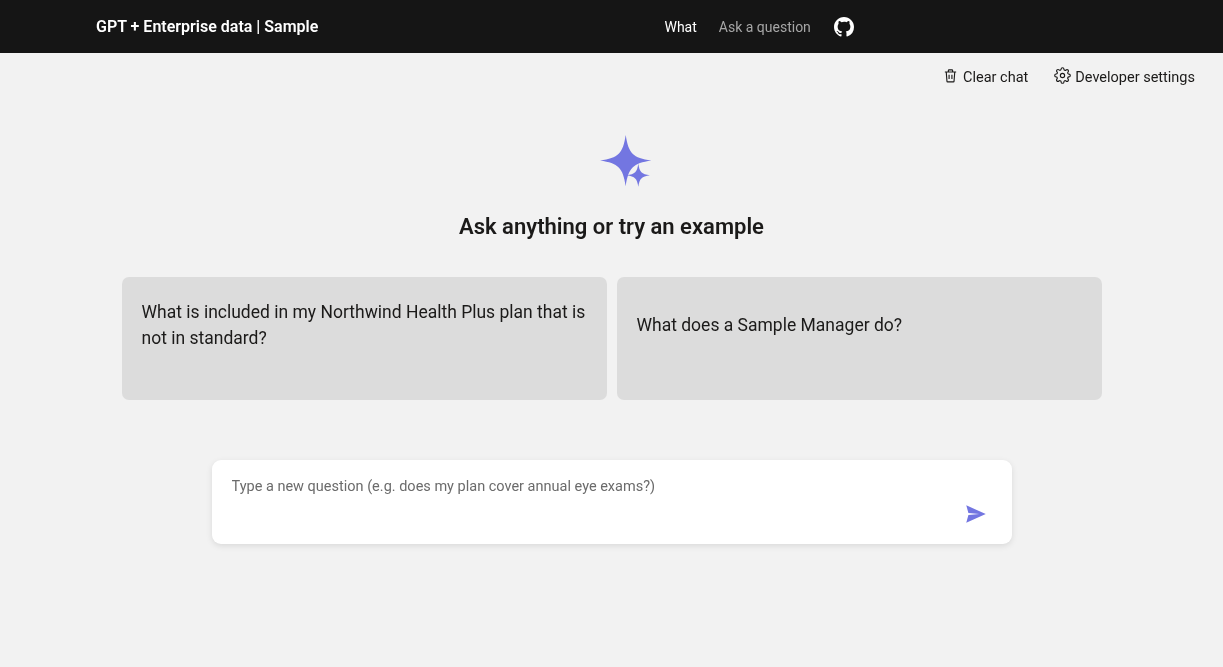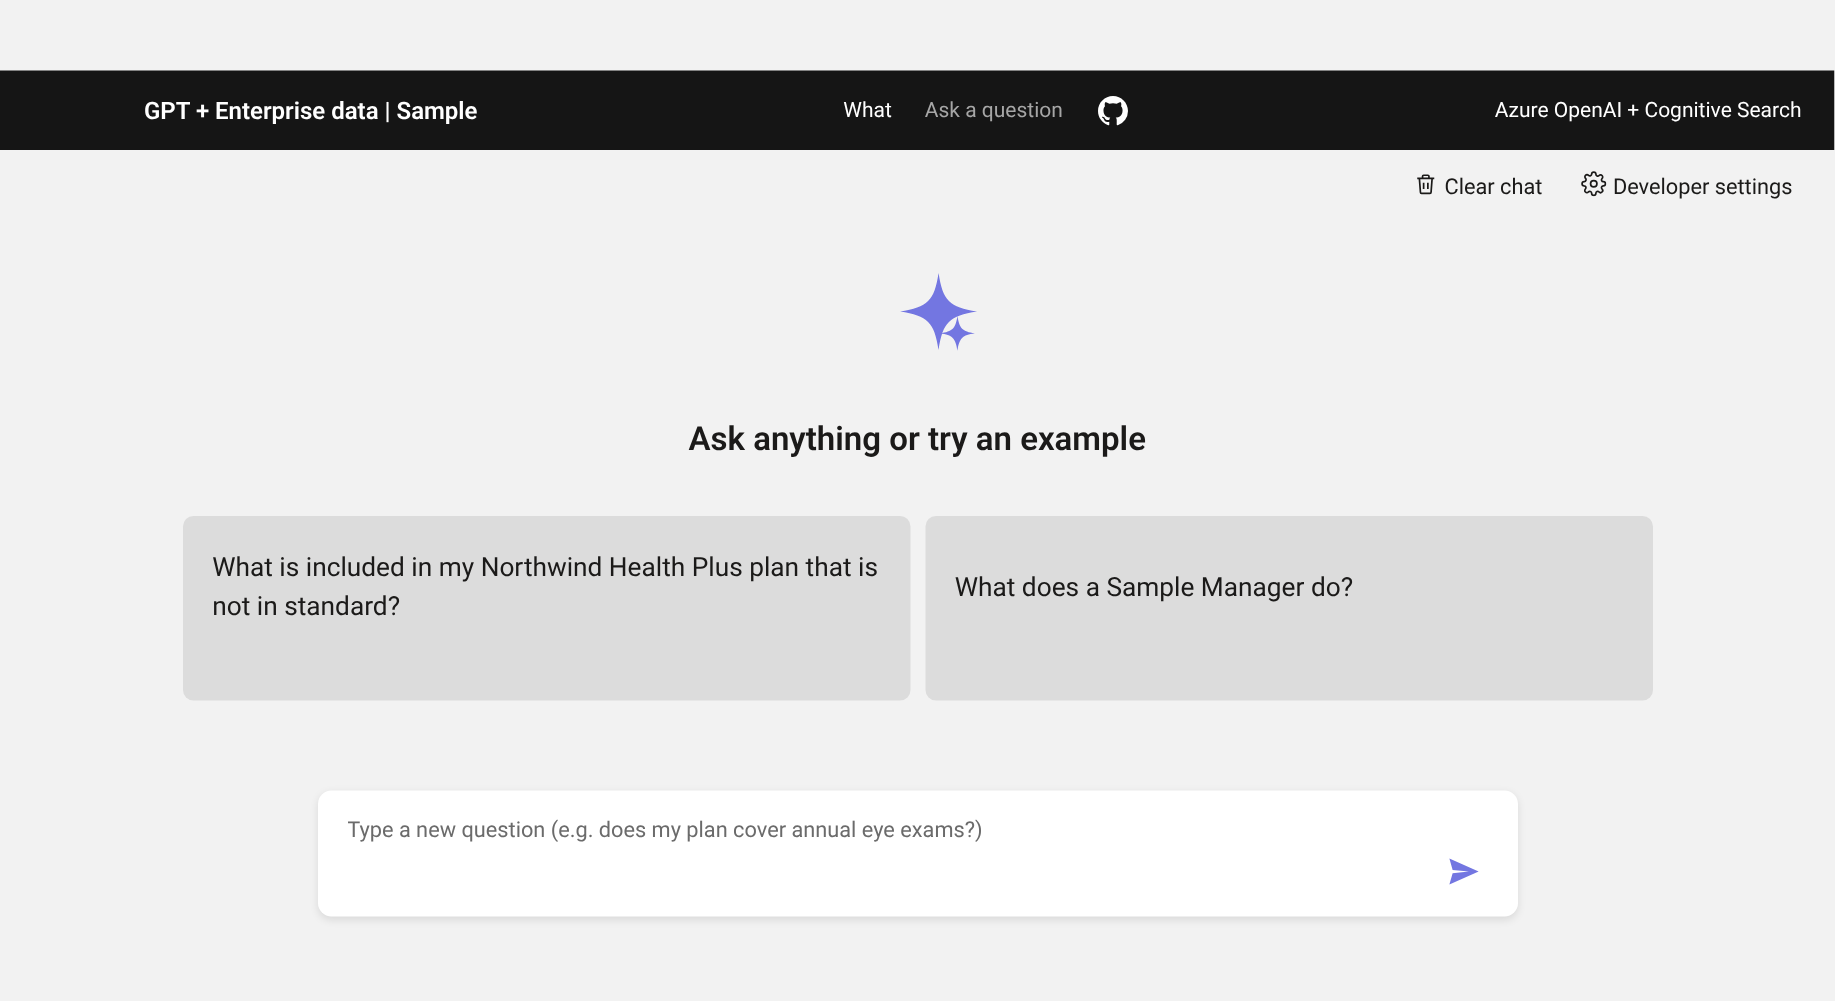--- a/index.html
+++ b/index.html
@@ -13,21 +13,20 @@
     }
     
     .header {
       height: 53px;
       background: #151515;
       color: #fff;
       display: flex;
       align-items: center;
       padding: 0 22px 0 96px;
       font-size: 14px;
-      margin-top: 47px;
     }
     .header-title {
       font-weight: 600;
       font-size: 16px;
       flex: 0 0 auto;
     }
     .header-center {
       flex: 1 1 auto;
       display: flex;
       justify-content: center;
@@ -75,21 +74,20 @@
     .sparkle { color: #7376e1; }
     .hero h1 {
       font-size: 50px;
       font-weight: 600;
       margin-top: 18px;
       letter-spacing: -0.5px;
     }
     .hero h2 {
       font-size: 22px;
       font-weight: 600;
-      margin-top: 20px;
     }
 
     
     .examples {
       display: flex;
       gap: 10px;
       width: 980px;
       margin: 38px auto 0 auto;
     }
     .example-card {
@@ -150,21 +148,20 @@
   <nav class="header-center">
     <span class="header-nav-item">What</span>
     <span class="header-nav-item dim">Ask a question</span>
     <span class="header-gh">
       <svg viewBox="0 0 16 16" fill="#fff" width="20" height="20">
           <path d="M8 0C3.58 0 0 3.58 0 8c0 3.54 2.29 6.53 5.47 7.59.4.07.55-.17.55-.38 0-.19-.01-.82-.01-1.49-2.01.37-2.53-.49-2.69-.94-.09-.23-.48-.94-.82-1.13-.28-.15-.68-.52-.01-.53.63-.01 1.08.58 1.23.82.72 1.21 1.87.87 2.33.66.07-.52.28-.87.51-1.07-1.78-.2-3.64-.89-3.64-3.95 0-.87.31-1.59.82-2.15-.08-.2-.36-1.02.08-2.12 0 0 .67-.21 2.2.82A7.62 7.62 0 0 1 8 3.86c.68 0 1.36.09 2 .27 1.53-1.04 2.2-.82 2.2-.82.44 1.1.16 1.92.08 2.12.51.56.82 1.27.82 2.15 0 3.07-1.87 3.75-3.65 3.95.29.25.54.73.54 1.48 0 1.07-.01 1.93-.01 2.2 0 .21.15.46.55.38A8.01 8.01 0 0 0 16 8c0-4.42-3.58-8-8-8z"></path>
         </svg>
     </span>
   </nav>
 
-  <div class="header-right">Azure OpenAI + Cognitive Search</div>
 </header>
 
 <div class="subbar">
   <button>
     <span>
       <svg viewBox="0 0 24 24" fill="none" stroke="currentColor" stroke-width="1.6">
           <path d="M4 7h16M9 7V5a1 1 0 0 1 1-1h4a1 1 0 0 1 1 1v2M6 7l1 13a1 1 0 0 0 1 1h8a1 1 0 0 0 1-1l1-13M10 11v6M14 11v6"></path>
         </svg>
     </span>
     <span>Clear chat</span>

